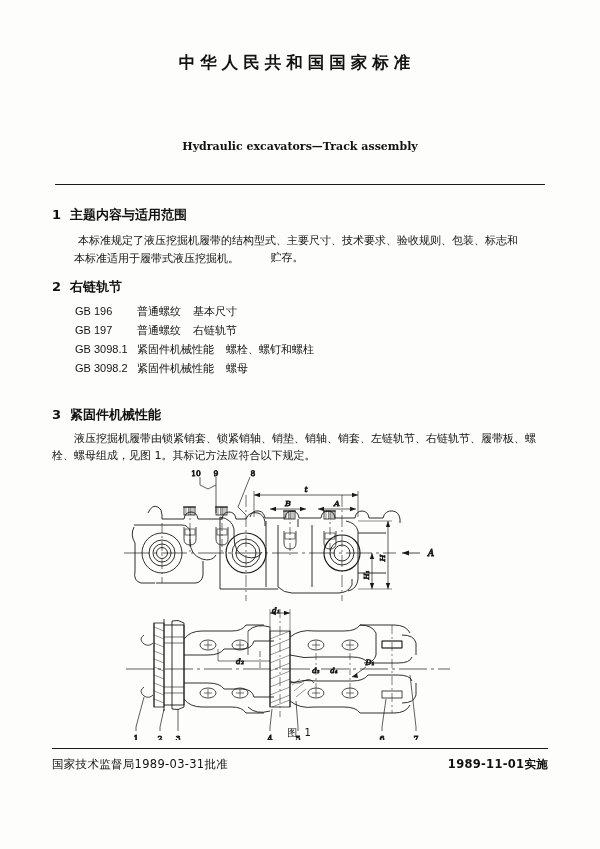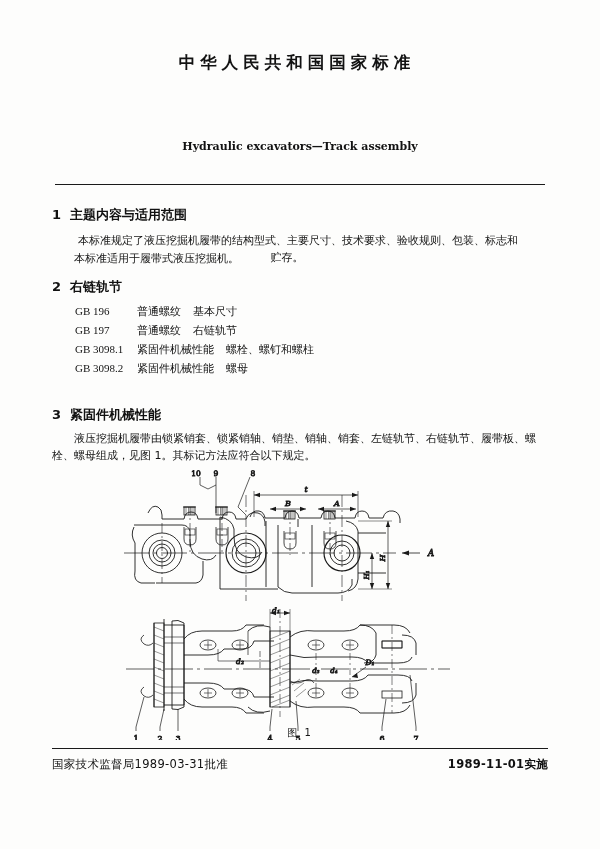--- a/index.html
+++ b/index.html
@@ -120,21 +120,21 @@
   }
   .ref-item {
     position: absolute;
     font-size: 11px;
     color: #131313;
     white-space: nowrap;
   }
   .ref-item .code {
     display: inline-block;
     min-width: 62px;
-    font-family: Liberation Serif, serif;
+    font-family: Liberation Sans, sans-serif;
   }
   .ref-item .name2 {
     margin-left: 12px;
   }
 
   
   .figure-wrap {
     position: absolute;
     left: 120px;
     top: 455px;

